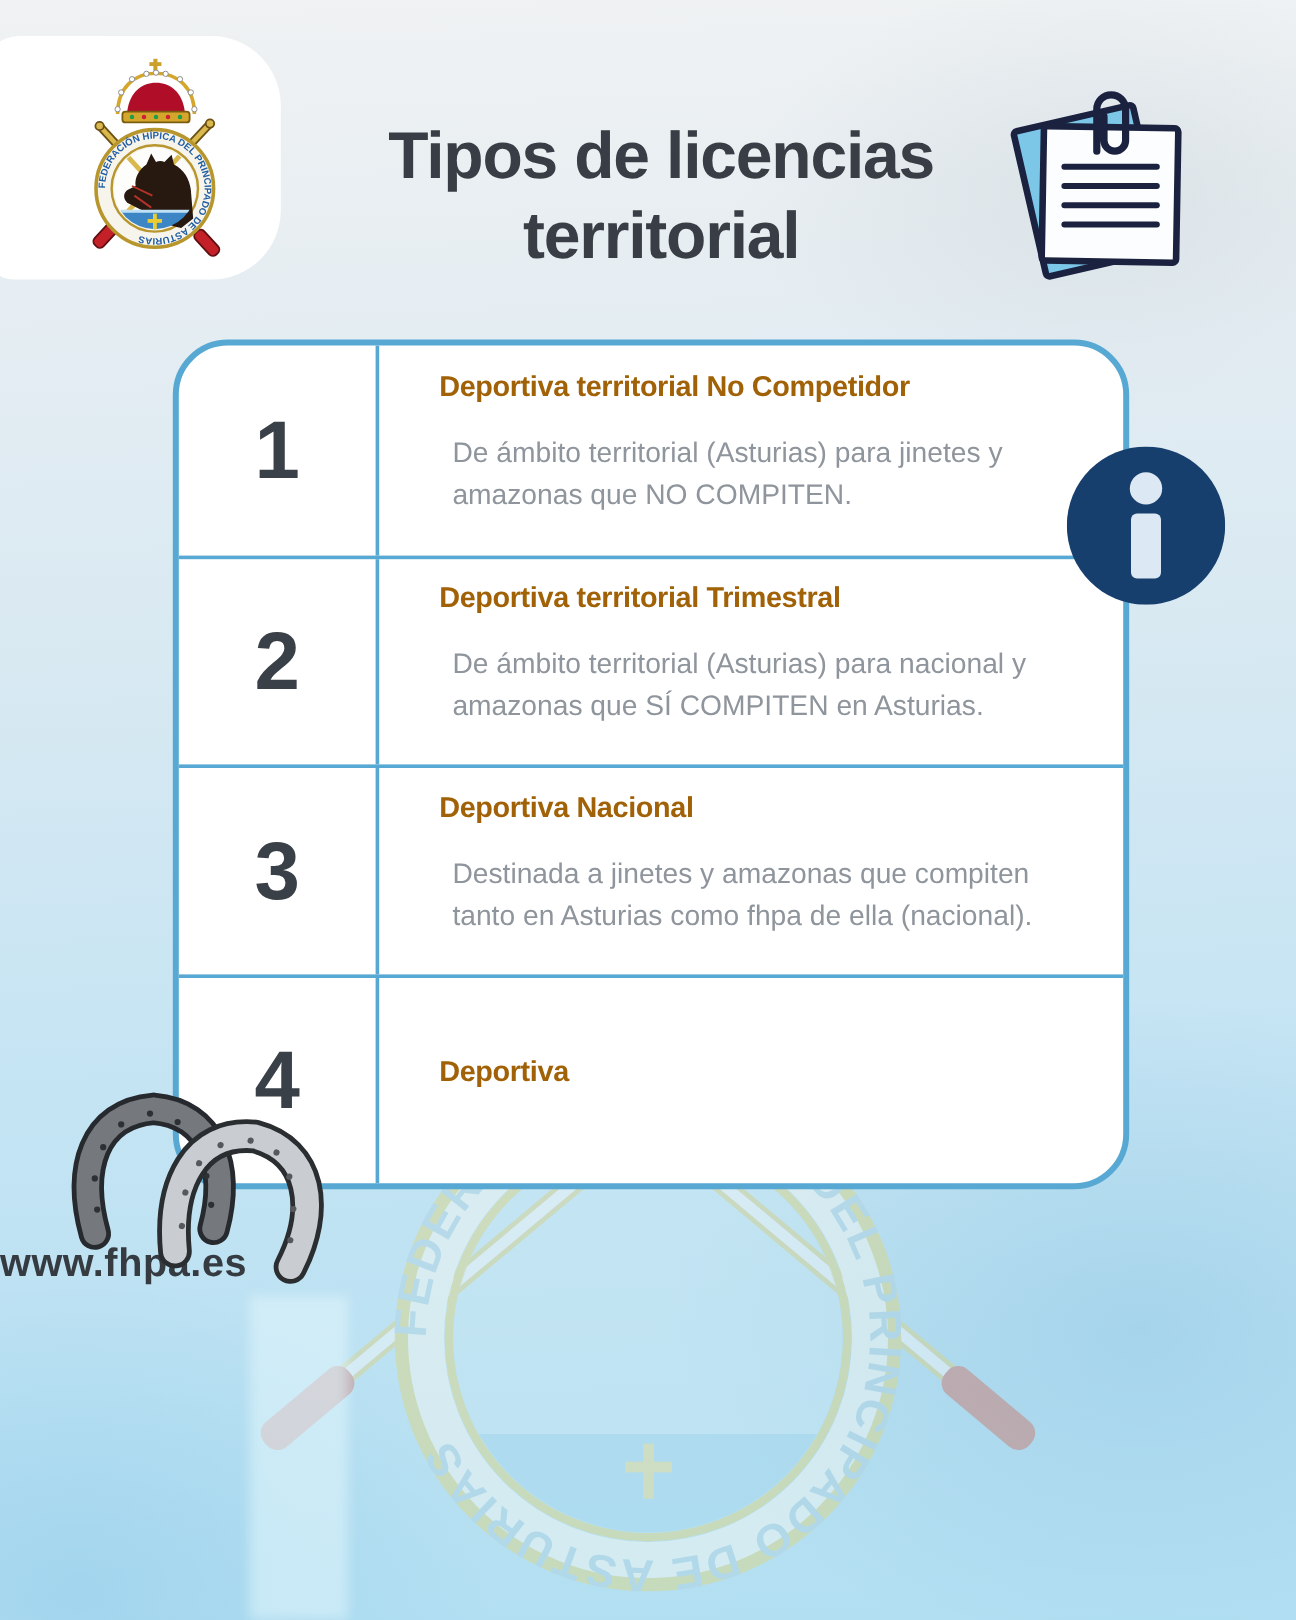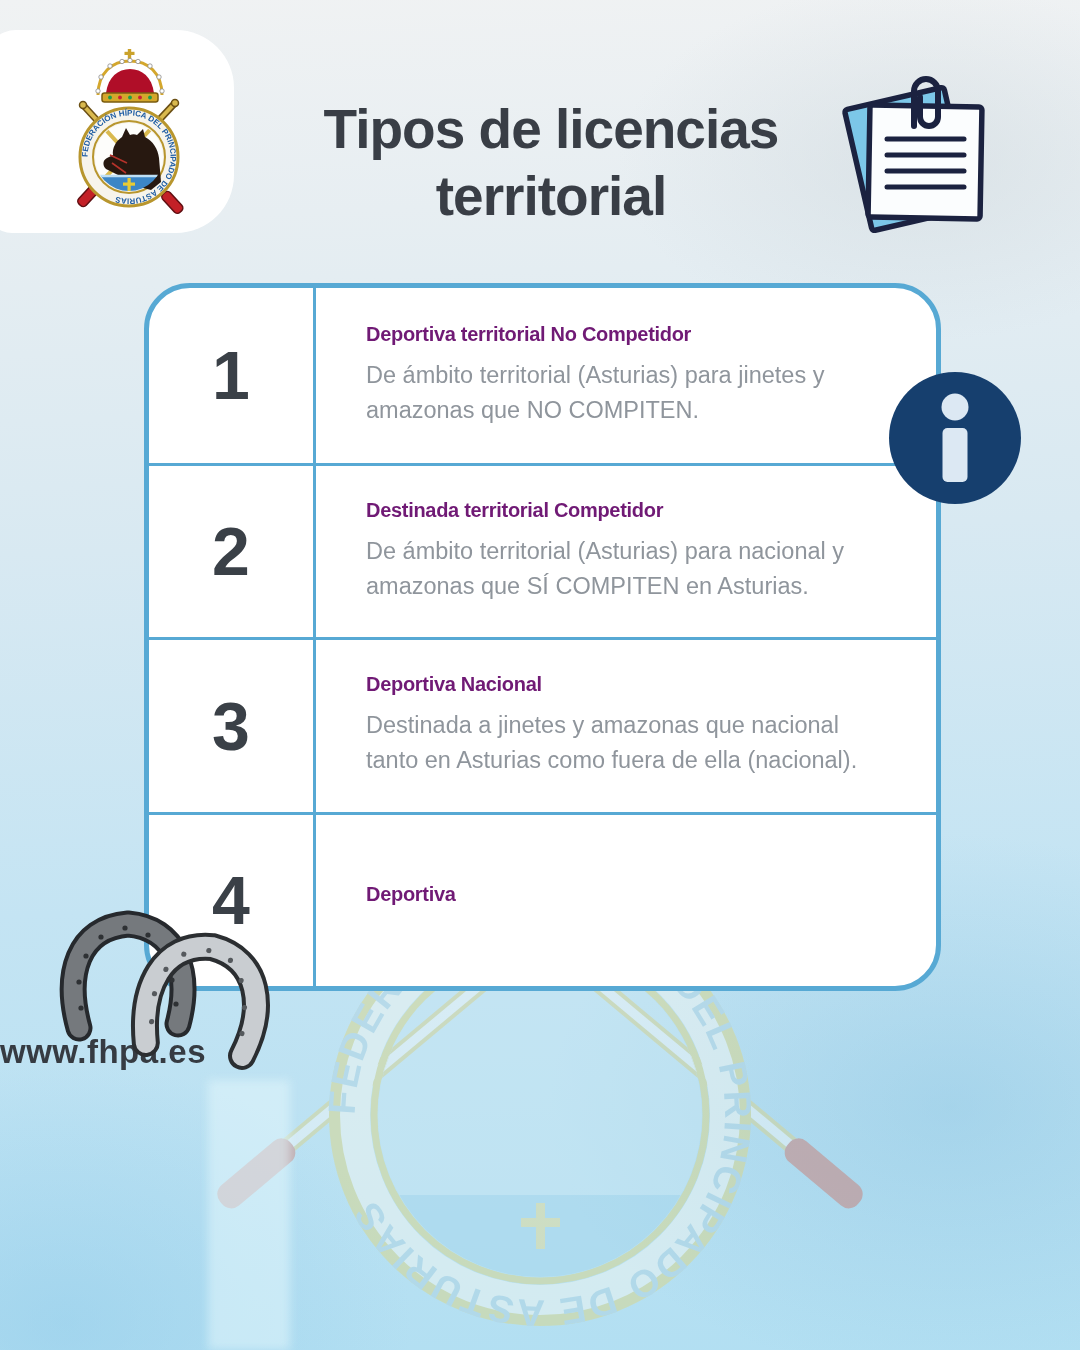--- a/index.html
+++ b/index.html
@@ -23,22 +23,22 @@
   .note{position:absolute;left:835px;top:68px;width:175px;height:187px;z-index:1;}
   .card{position:absolute;left:144px;top:283px;width:797px;height:708px;background:#ffffff;
     border:5px solid #57a9d4;border-radius:46px;box-sizing:border-box;z-index:2;
     display:grid;grid-template-rows:repeat(4,1fr);}
   .row{display:flex;min-height:0;}
   .row + .row{border-top:3px solid #57a9d4;}
   .num{flex:0 0 164px;border-right:3px solid #57a9d4;display:flex;align-items:center;
     justify-content:center;font-size:68px;font-weight:700;color:#3a4047;}
   .content{flex:1;display:flex;flex-direction:column;justify-content:center;
     padding:10px 52px 10px 50px;min-width:0;}
-  .content h2{margin:0 0 12px;font-size:20px;font-weight:700;color:#701a75;letter-spacing:-.3px;}
-  .content p{margin:0;font-size:23.5px;line-height:35px;color:#8f959c;}
+  .content h2{margin:0 0 12px;font-size:24px;font-weight:700;color:#a16207;letter-spacing:-.3px;}
+  .content p{margin:11px;font-size:23.5px;line-height:35px;color:#8f959c;}
   .info{position:absolute;left:889px;top:372px;width:132px;height:132px;z-index:5;}
   .horseshoes{position:absolute;left:52px;top:890px;width:240px;height:190px;z-index:5;}
   .website{position:absolute;left:0;top:1033px;width:100%;text-align:left;font-size:33px;
     font-weight:700;color:#363b42;letter-spacing:.5px;z-index:2;}
 </style>
 </head>
 <body>
 
 <div class="page">
 
@@ -173,30 +173,30 @@
       <div class="num">1</div>
       <div class="content">
         <h2>Deportiva territorial No Competidor</h2>
         <p>De ámbito territorial (Asturias) para jinetes y amazonas que NO COMPITEN.</p>
       </div>
     </div>
 
     <div class="row">
       <div class="num">2</div>
       <div class="content">
-        <h2>Destinada territorial Competidor</h2>
+        <h2>Deportiva territorial Trimestral</h2>
         <p>De ámbito territorial (Asturias) para nacional y amazonas que SÍ COMPITEN en Asturias.</p>
       </div>
     </div>
 
     <div class="row">
       <div class="num">3</div>
       <div class="content">
         <h2>Deportiva Nacional</h2>
-        <p>Destinada a jinetes y amazonas que nacional tanto en Asturias como fuera de ella (nacional).</p>
+        <p>Destinada a jinetes y amazonas que compiten tanto en Asturias como fhpa de ella (nacional).</p>
       </div>
     </div>
 
     <div class="row">
       <div class="num">4</div>
       <div class="content">
         <h2>Deportiva</h2>
       </div>
     </div>
 

